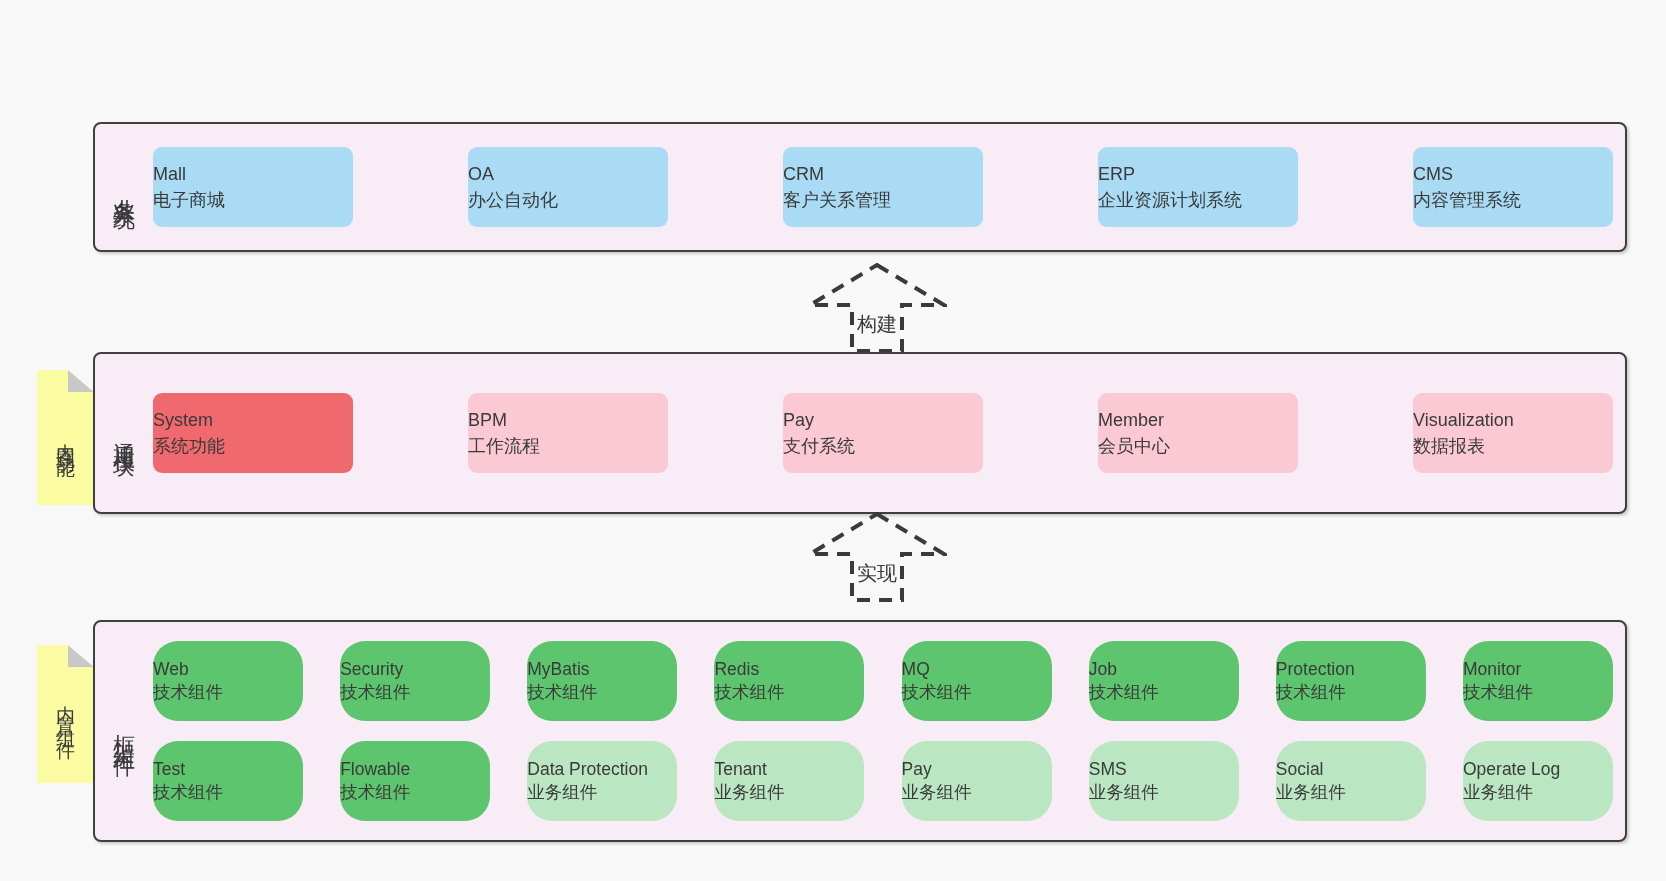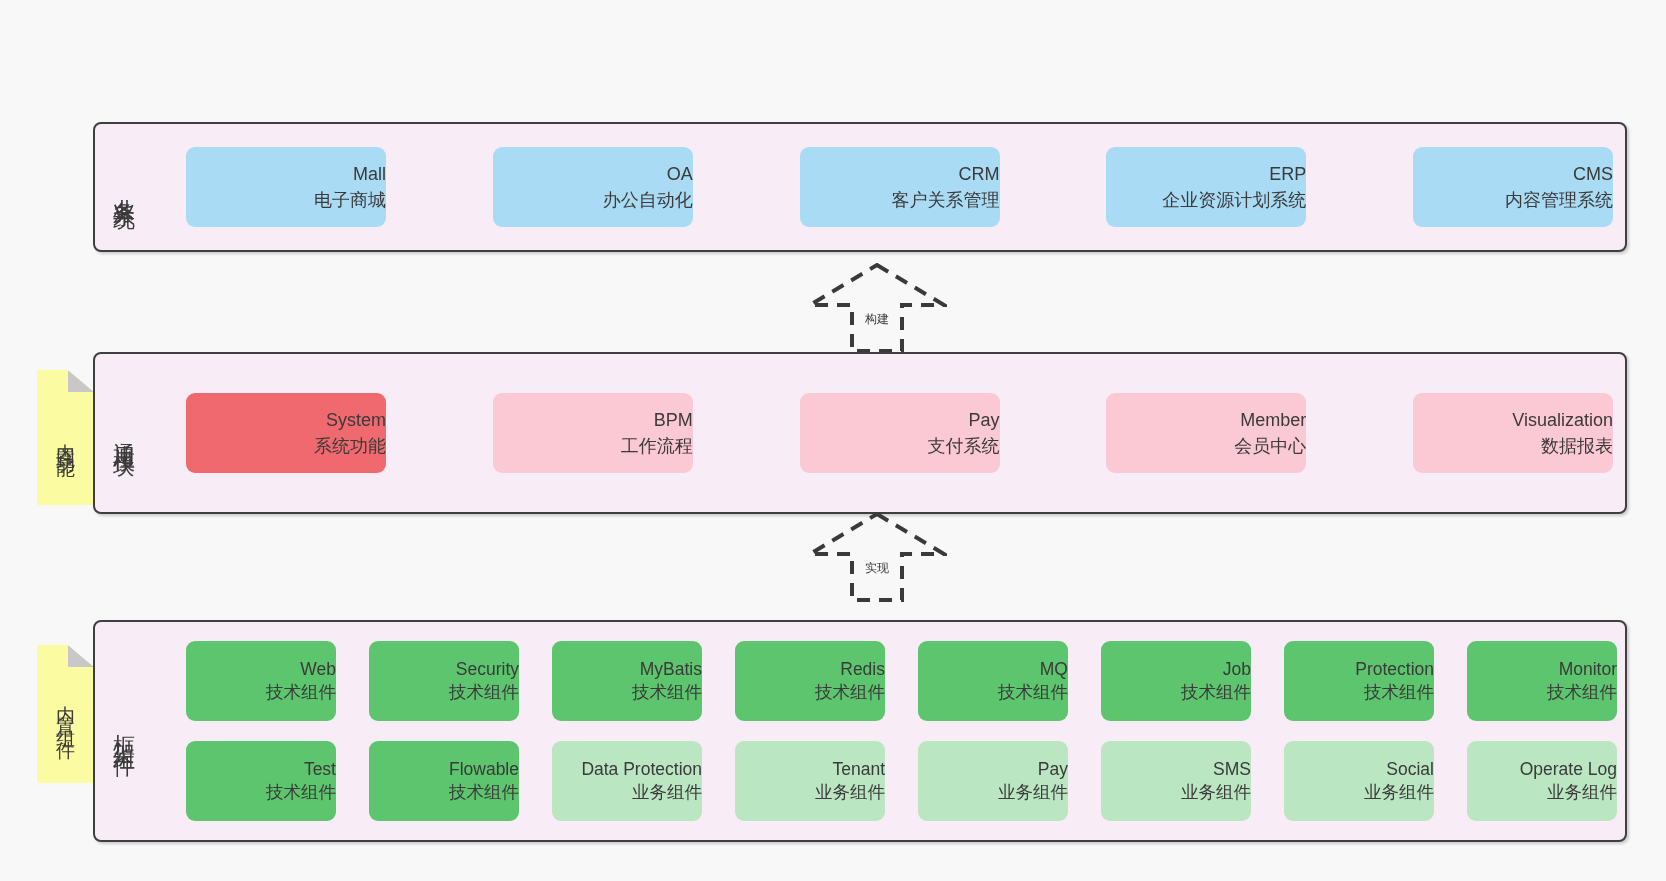--- a/index.html
+++ b/index.html
@@ -34,25 +34,25 @@
 
   .layer-content{
     flex:1; display:flex; flex-direction:column; justify-content:center;
     gap:20px; padding-right:12px;
   }
   .row{display:flex; justify-content:space-between;}
 
   
   .box{
     height:80px; border-radius:9px;
-    display:flex; flex-direction:column; align-items:flex-end; justify-content:center;
-    text-align:center; font-size:18px; line-height:26px; color:var(--text);margin-left:33px;
+    display:flex; flex-direction:column; align-items:flex-start; justify-content:center;
+    text-align:center; font-size:18px; line-height:26px; color:var(--text);
   }
   .cols6 .box{width:200px;}
-  .cols8 .box{width:150px; line-height:23px; font-size:17.5px;}
+  .cols8 .box{width:150px; line-height:23px; font-size:17.5px;border-radius:25px;}
   .blue{background:var(--blue);} .red{background:var(--red);}
   .pink{background:var(--pink);} .green{background:var(--green);}
   .lightgreen{background:var(--lightgreen);}
 
   
   .note{
     position:absolute; left:37px; width:57px; z-index:0;
     background:var(--yellow);
     box-shadow:1px 2px 2px rgba(0,0,0,0.15);
     clip-path:polygon(0 0, calc(100% - 26px) 0, 100% 22px, 100% 100%, 0 100%);
@@ -69,21 +69,21 @@
   .note3{top:645px; height:138px; letter-spacing:12px;}
 
   
   .arrow{position:absolute; width:140px; height:90px; z-index:1;}
   .arrow-a{left:807px; top:263px;}
   .arrow-b{left:807px; top:512px;}
   .arrow svg{display:block; width:100%; height:100%;}
   .arrow-label{
     position:absolute; left:50%; top:48px; transform:translateX(-50%);
     background:var(--page-bg); padding:0 3px;
-    font-size:12px; white-space:nowrap; color:var(--text);
+    font-size:20px; white-space:nowrap; color:var(--text);
   }
 </style>
 </head>
 <body>
 
 <div class="stage">
 
   <div class="note note2">内置功能</div>
   <div class="note note3">内置组件</div>
 

